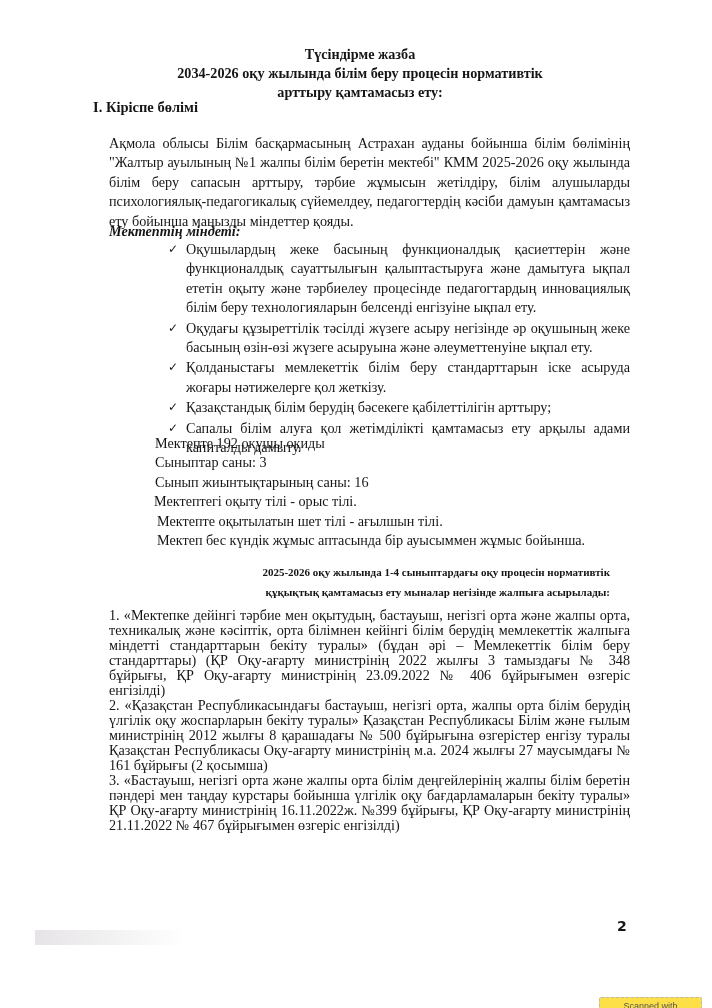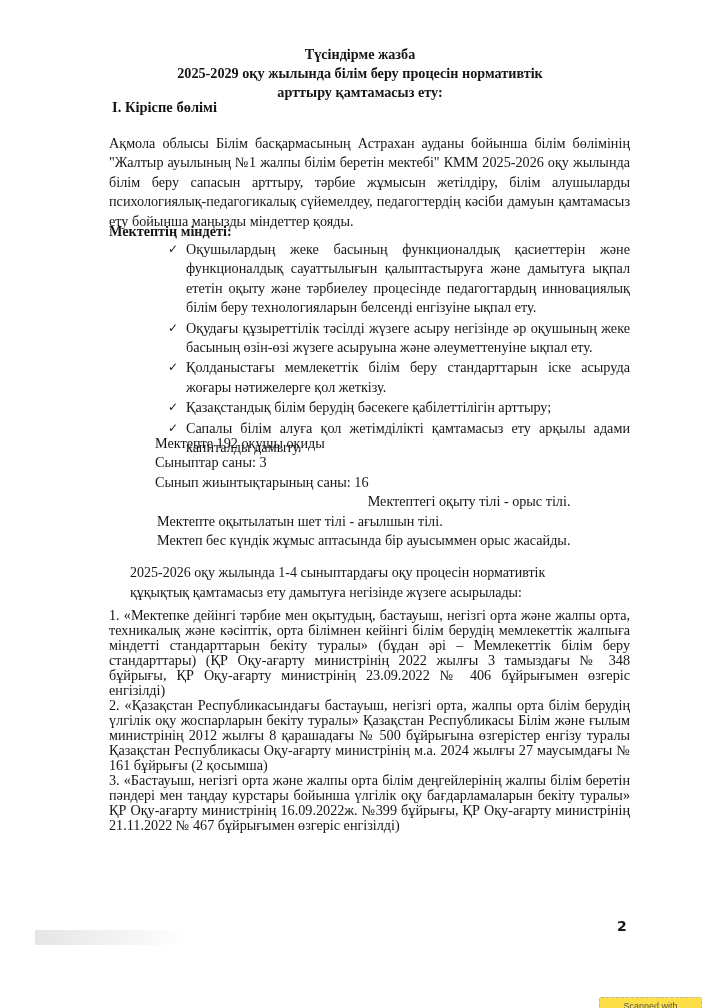--- a/index.html
+++ b/index.html
@@ -3,36 +3,36 @@
   <meta charset="utf-8">
   <style>
     html, body { margin: 0; padding: 0; }
     body {
       width: 712px; height: 1008px; background: #ffffff; position: relative; overflow: hidden;
       font-family: "Liberation Serif", "DejaVu Serif", serif; color: #151515;
     }
     .page { position: absolute; left: 0; top: 0; width: 712px; height: 1008px; }
     .title-block { position: absolute; left: 110px; width: 500px; top: 45px; text-align: center;
       font-weight: bold; font-size: 14.2px; line-height: 19px; }
-    .section-head { position: absolute; left: 112px; top: 99px; font-weight: bold; font-size: 14.5px; }
+    .section-head { position: absolute; left: 93px; top: 99px; font-weight: bold; font-size: 14.5px; }
     .intro { position: absolute; left: 109px; top: 134px; width: 521px; font-size: 14.2px; line-height: 19.4px;
       text-align: justify; font-family: Liberation Serif, serif; }
-    .subhead { position: absolute; left: 109px; top: 223px; font-weight: bold; font-size: 14.2px; }
+    .subhead { position: absolute; left: 109px; top: 223px; font-weight: bold; font-style: italic; font-size: 14.2px; }
     .tasks { position: absolute; left: 168px; top: 240px; width: 462px; margin: 0; padding: 0; list-style: none; }
     .tasks li { position: relative; padding-left: 18px; font-size: 14.2px; line-height: 19.4px; text-align: justify;
       margin-bottom: 1px; }
     .tasks li .check { position: absolute; left: 0; top: 0; font-family: "DejaVu Sans", sans-serif; font-size: 12px; }
     .facts { position: absolute; left: 155px; top: 434px; font-size: 14.2px; line-height: 19.4px; }
     .facts div { white-space: nowrap; }
     .facts .f3 { margin-left: 0; }
-    .facts .f4 { margin-left: -1px; text-align: right; }
+    .facts .f4 { margin-left: -1px; }
     .facts .f5 { margin-left: 2px; }
     .facts .f6 { margin-left: 2px; }
-    .basis-head { position: absolute; left: 130px; width: 480px; top: 563px; text-align: left;
-      font-weight: normal; font-size: 14px; line-height: 19.5px; }
+    .basis-head { position: absolute; left: 130px; width: 480px; top: 563px; text-align: right;
+      font-weight: bold; font-size: 11px; line-height: 19.5px; }
     .basis { position: absolute; left: 109px; top: 608px; width: 521px; font-size: 14.2px; line-height: 15px;
       text-align: justify; }
     .basis p { margin: 0; }
     .page-num { position: absolute; left: 617px; top: 918px; font-weight: bold; font-size: 14px;
       font-family: "DejaVu Sans", sans-serif; }
     .cs-badge { position: absolute; left: 599px; top: 997px; width: 101px; height: 34px;
       border: 1px dashed #b8b8b8; border-radius: 2px; background: #fde047;
       font-family: "Liberation Sans", "DejaVu Sans", sans-serif; text-align: center; }
     .cs-top { font-size: 9px; color: #555; margin-top: 3px; line-height: 11px; }
     .cs-bottom { display: flex; align-items: center; justify-content: center; gap: 19px; margin-top: 1px; }
@@ -42,21 +42,21 @@
     .smudge { position: absolute; left: 35px; top: 930px; width: 150px; height: 15px;
       background: linear-gradient(90deg, rgba(200,195,200,0.45), rgba(240,240,240,0.0)); }
   </style>
 </head>
 <body>
 
 <div class="page">
 
   <div class="title-block">
     <div>Түсіндірме жазба</div>
-    <div>2025-2029 оқу жылында білім беру процесін нормативтік</div>
+    <div>2034-2026 оқу жылында білім беру процесін нормативтік</div>
     <div>арттыру қамтамасыз ету:</div>
   </div>
 
   <div class="section-head">I. Кіріспе бөлімі</div>
 
   <div class="intro">Ақмола облысы Білім басқармасының Астрахан ауданы бойынша білім бөлімінің "Жалтыр ауылының №1 жалпы білім беретін мектебі" КММ 2025-2026 оқу жылында білім беру сапасын арттыру, тәрбие жұмысын жетілдіру, білім алушыларды психологиялық-педагогикалық сүйемелдеу, педагогтердің кәсіби дамуын қамтамасыз ету бойынша маңызды міндеттер қояды.</div>
 
   <div class="subhead">Мектептің міндеті:</div>
 
   <ul class="tasks">
@@ -81,32 +81,32 @@
       <span>Сапалы білім алуға қол жетімділікті қамтамасыз ету арқылы адами капиталды дамыту.</span>
     </li>
   </ul>
 
   <div class="facts">
     <div class="f1">Мектепте 192 оқушы оқиды</div>
     <div class="f2">Сыныптар саны:  3</div>
     <div class="f3">Сынып жиынтықтарының саны: 16</div>
     <div class="f4">Мектептегі оқыту тілі - орыс тілі.</div>
     <div class="f5">Мектепте оқытылатын шет тілі - ағылшын тілі.</div>
-    <div class="f6">Мектеп бес күндік жұмыс аптасында бір ауысыммен орыс жасайды.</div>
+    <div class="f6">Мектеп бес күндік жұмыс аптасында бір ауысыммен жұмыс бойынша.</div>
   </div>
 
   <div class="basis-head">
     <div>2025-2026 оқу жылында 1-4 сыныптардағы оқу процесін нормативтік</div>
-    <div>құқықтық қамтамасыз ету дамытуға негізінде жүзеге асырылады:</div>
+    <div>құқықтық қамтамасыз ету мыналар негізінде жалпыға асырылады:</div>
   </div>
 
   <div class="basis">
     <p>1. «Мектепке дейінгі тәрбие мен оқытудың, бастауыш, негізгі орта және жалпы орта, техникалық және кәсіптік, орта білімнен кейінгі білім берудің мемлекеттік жалпыға міндетті стандарттарын бекіту туралы» (бұдан әрі – Мемлекеттік білім беру стандарттары) (ҚР Оқу-ағарту министрінің 2022 жылғы 3 тамыздағы № 348 бұйрығы, ҚР Оқу-ағарту министрінің 23.09.2022 № 406 бұйрығымен өзгеріс енгізілді)</p>
     <p>2. «Қазақстан Республикасындағы бастауыш, негізгі орта, жалпы орта білім берудің үлгілік оқу жоспарларын бекіту туралы» Қазақстан Республикасы Білім және ғылым министрінің 2012 жылғы 8 қарашадағы № 500 бұйрығына өзгерістер енгізу туралы Қазақстан Республикасы Оқу-ағарту министрінің м.а. 2024 жылғы 27 маусымдағы № 161 бұйрығы (2 қосымша)</p>
-    <p>3. «Бастауыш, негізгі орта және жалпы орта білім деңгейлерінің жалпы білім беретін пәндері мен таңдау курстары бойынша үлгілік оқу бағдарламаларын бекіту туралы» ҚР Оқу-ағарту министрінің 16.09.2022ж. №399 бұйрығы, ҚР Оқу-ағарту министрінің 21.11.2022 № 467 бұйрығымен  өзгеріс енгізілді)</p>
+    <p>3. «Бастауыш, негізгі орта және жалпы орта білім деңгейлерінің жалпы білім беретін пәндері мен таңдау курстары бойынша үлгілік оқу бағдарламаларын бекіту туралы» ҚР Оқу-ағарту министрінің 16.11.2022ж. №399 бұйрығы, ҚР Оқу-ағарту министрінің 21.11.2022 № 467 бұйрығымен  өзгеріс енгізілді)</p>
   </div>
 
   <div class="smudge"></div>
 
   <div class="page-num">2</div>
 
   <div class="cs-badge">
     <div class="cs-top">Scanned with</div>
     <div class="cs-bottom">
       <span class="cs-logo">CS</span>

